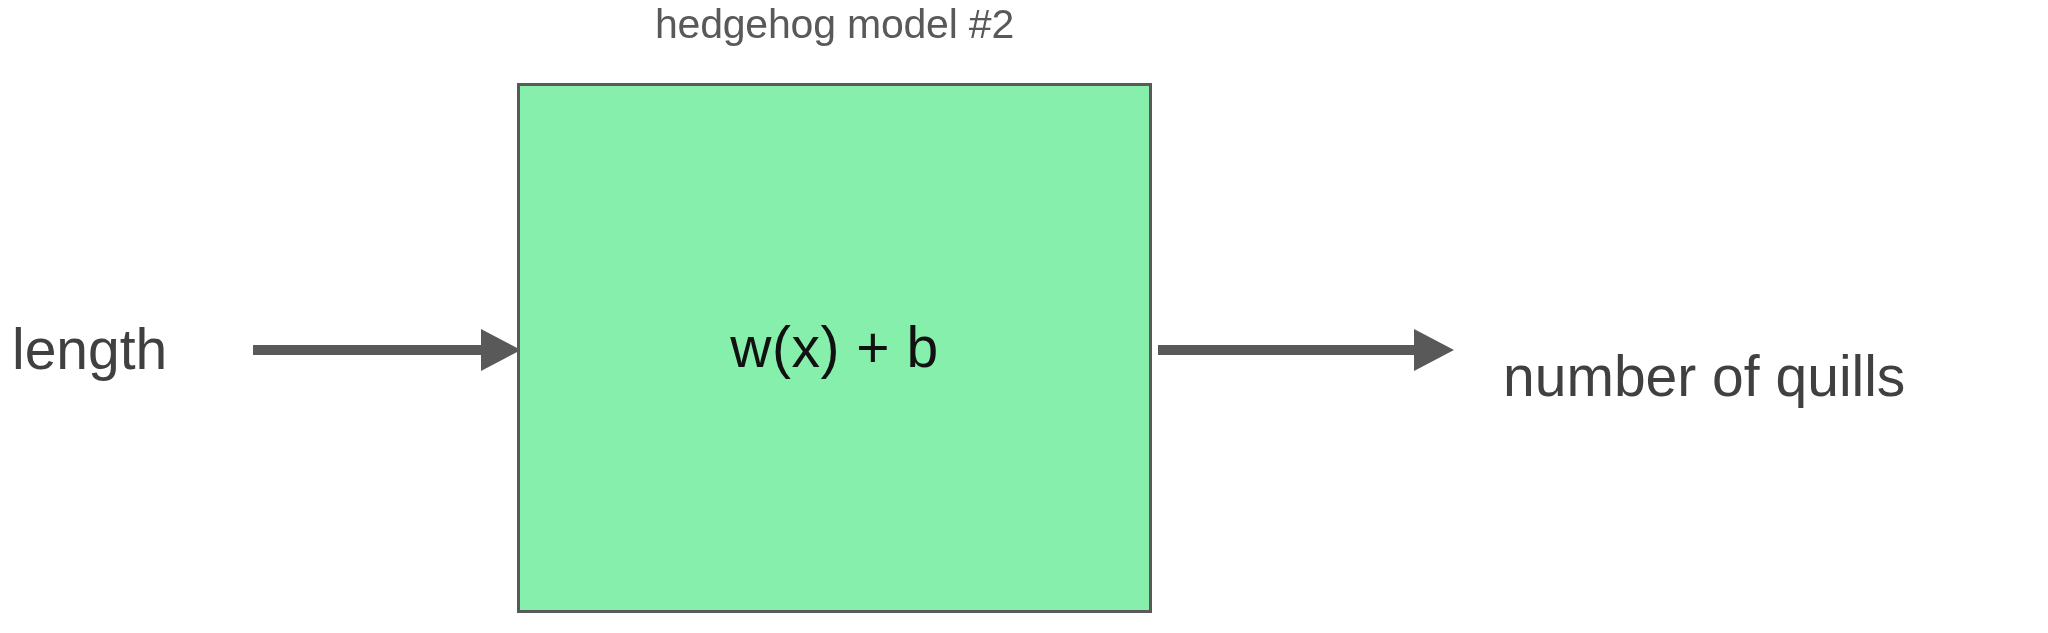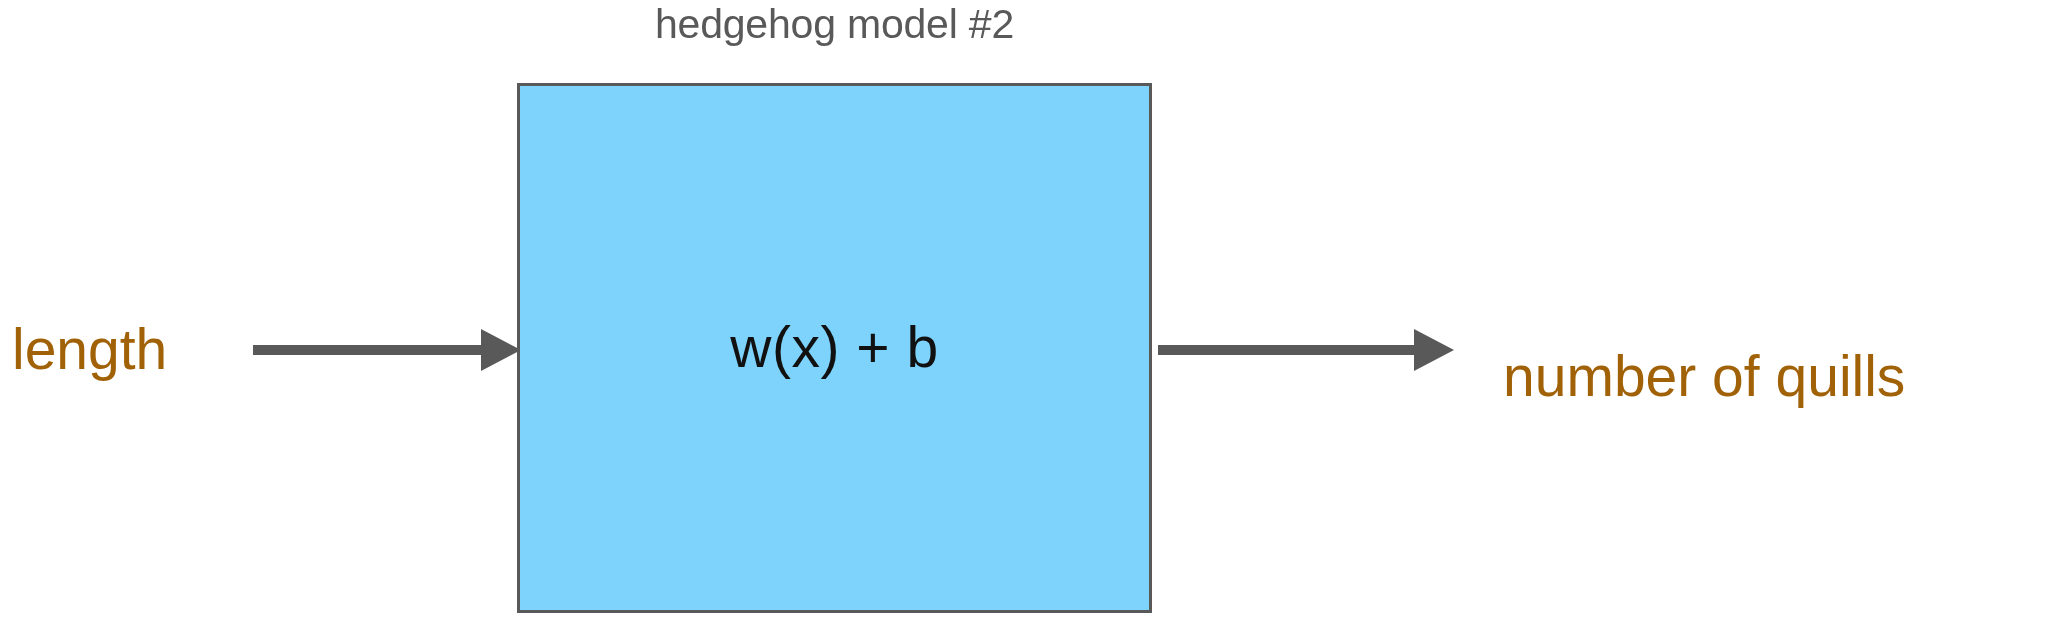--- a/index.html
+++ b/index.html
@@ -35,41 +35,41 @@
   }
 
   
   .model-box {
     position: absolute;
     left: 517px;
     top: 83px;
     width: 635px;
     height: 530px;
     box-sizing: border-box;
-    background: #7dd3fc;
+    background: #86efac;
     border: 3px solid #595959;
     display: flex;
     align-items: center;
     justify-content: center;
   }
   .model-box-label {
     font-size: 57px;
     line-height: 1;
     color: #111111;
     white-space: nowrap;
     letter-spacing: 0.5px;
     transform: translateY(-1px);
   }
 
   
   .io-label {
     position: absolute;
     font-size: 57px;
     line-height: 1;
-    color: #a16207;
+    color: #404040;
     white-space: nowrap;
     top: 321px;
   }
   .io-label.input  { left: 12px; }
   .io-label.output { left: 1503px; margin-top: 27px; }
 
   
   .arrow {
     position: absolute;
     height: 46px;

